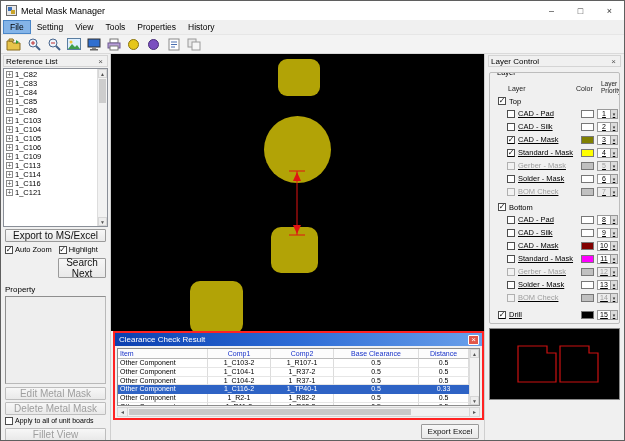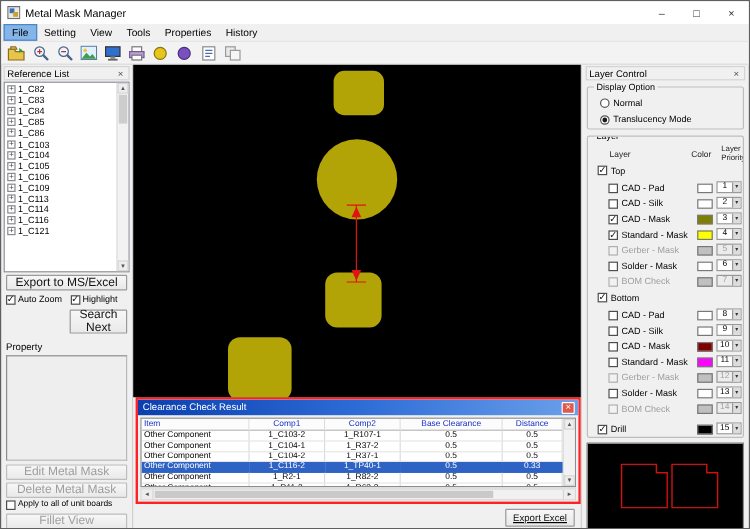--- a/index.html
+++ b/index.html
@@ -63,39 +63,39 @@
   .ccell{font-size:7px;line-height:8.8px;height:8.8px;padding:0 2px;border-right:1px solid #dcdcdc;border-bottom:1px solid #e6e6e6;white-space:nowrap;overflow:hidden;text-align:center;}
   .ccell.c0{text-align:left;}
   .chead .ccell{color:#1530c8;height:10px;line-height:10px;border-bottom:1px solid #b9b9b9;background:#fcfcfc;}
   .crow.selected .ccell{background:var(--selection);color:#fff;border-color:var(--selection);}
   .c-vscroll{position:absolute;right:0;top:0;bottom:0;width:10px;background:#f2f2f2;border-left:1px solid #ddd;display:flex;flex-direction:column;}
   .c-hscroll{height:10px;margin:1px 2px;display:flex;align-items:stretch;background:#f1f1f1;border:1px solid #d5d5d5;}
   .h-arrow{width:10px;font-size:5px;line-height:8px;text-align:center;color:#555;background:#ededed;border-right:1px solid #d6d6d6;flex:none;}
   .h-arrow.right{border-right:none;border-left:1px solid #d6d6d6;}
   .hthumb{width:78%;background:#c9c9c9;margin:1px;}
   .hspacer{flex:1;}
-  .bottom-bar{flex:1;display:flex;align-items:center;justify-content:flex-end;padding-right:5px;text-decoration:underline;}
+  .bottom-bar{flex:1;display:flex;align-items:center;justify-content:flex-end;padding-right:5px;}
   .export-excel{width:58px;height:15px;font-size:8px;}
 
   
   .right-panel{width:140px;flex:none;display:flex;flex-direction:column;padding:1px 3px 2px;border-left:1px solid #cfcfcf;}
   .groupbox{border:1px solid #bdbdbd;border-radius:2px;position:relative;margin:5px 1px 0;flex:none;}
   .gb-label{position:absolute;top:-5px;left:5px;background:#f0f0f0;padding:0 2px;font-size:7.5px;}
   .display-option{height:36px;padding:7px 4px 2px 10px;display:flex;flex-direction:column;justify-content:space-between;}
   .radio-row{display:flex;align-items:center;font-size:7.5px;height:11px;}
   .radio{width:8px;height:8px;border:1px solid #555;border-radius:50%;background:#fff;display:inline-flex;align-items:center;justify-content:center;margin-right:3px;flex:none;}
   .radio.selected::after{content:"";width:4px;height:4px;border-radius:50%;background:#1a1a1a;}
   .layer-group{height:252px;padding:7px 1px 2px 4px;overflow:hidden;}
   .col-headers{position:relative;height:15px;font-size:7px;color:#222;}
   .ch-layer{position:absolute;left:14px;top:5px;}
   .ch-color{position:absolute;left:82px;top:5px;}
   .ch-priority{position:absolute;left:107px;top:0;display:flex;flex-direction:column;font-size:6.5px;line-height:7px;}
   .group-check{display:flex;align-items:center;gap:3px;font-size:7.5px;height:12px;margin-left:4px;}
   .group-check.gap-top{margin-top:3px;}
-  .layer-row{display:flex;align-items:flex-end;height:13px;margin-left:13px;gap:3px;font-size:7.5px;}
+  .layer-row{display:flex;align-items:center;height:13px;margin-left:13px;gap:3px;font-size:7.5px;text-decoration:underline;}
   .lr-label{flex:1;white-space:nowrap;overflow:hidden;}
   .swatch{width:13px;height:8px;border:1px solid #777;flex:none;}
   .dd{display:inline-flex;width:21px;height:10px;border:1px solid #999;background:#fff;align-items:stretch;flex:none;}
   .dd-val{flex:1;text-align:center;font-size:7px;line-height:8px;}
   .dd-btn{width:7px;background:#dcdcdc;border-left:1px solid #999;font-size:5px;line-height:8px;text-align:center;color:#333;flex:none;}
   .layer-row.disabled .lr-label{color:#9e9e9e;}
   .layer-row.disabled .cb{border-color:#b0b0b0;background:#f2f2f2;}
   .layer-row.disabled .dd{background:#ececec;}
   .layer-row.disabled .dd-val{color:#9e9e9e;}
   .drill-row{margin-left:4px;margin-top:4px;}
@@ -382,31 +382,20 @@
       <button class="btn export-excel">Export Excel</button>
     </div>
   </div>
 
   <div class="right-panel">
     <div class="panel-header">
       <span>Layer Control</span>
       <span class="panel-close">×</span>
     </div>
 
-    <div class="groupbox display-option">
-      <span class="gb-label">Display Option</span>
-      <label class="radio-row">
-        <span class="radio"></span>
-        <span>Normal</span>
-      </label>
-      <label class="radio-row">
-        <span class="radio selected"></span>
-        <span>Translucency Mode</span>
-      </label>
-    </div>
 
     <div class="groupbox layer-group">
       <span class="gb-label">Layer</span>
       <div class="col-headers">
         <span class="ch-layer">Layer</span>
         <span class="ch-color">Color</span>
         <span class="ch-priority">
           <span>Layer</span>
           <span>Priority</span>
         </span>

